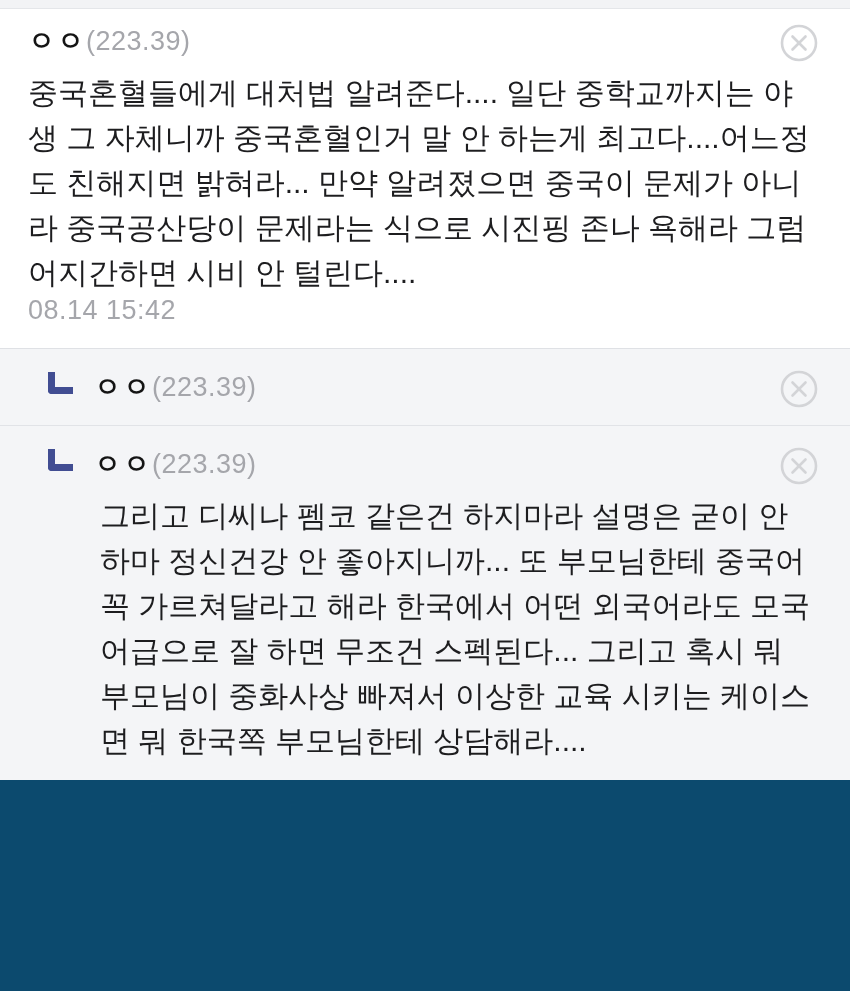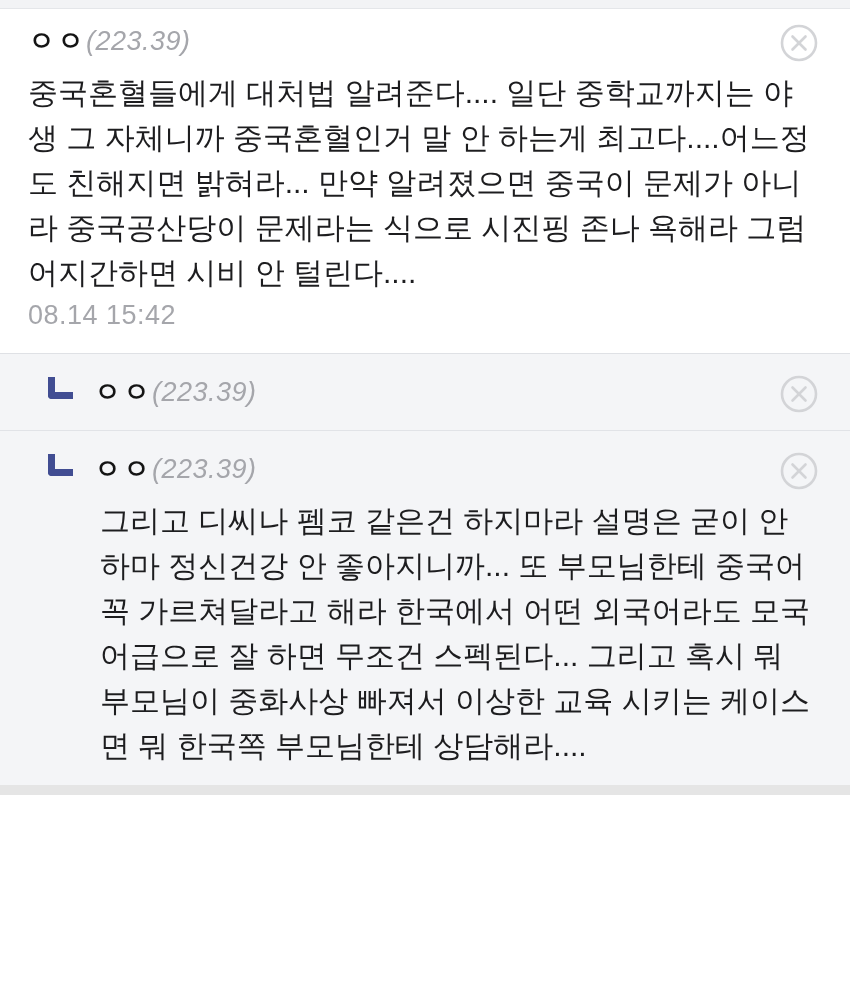--- a/index.html
+++ b/index.html
@@ -3,23 +3,23 @@
 <meta charset="utf-8">
 <style>
   html, body { margin: 0; padding: 0; }
   body {
     width: 850px;
     font-family: "Liberation Sans", "DejaVu Sans", sans-serif;
     background: #ffffff;
   }
   .screen {
     width: 850px;
-    height: 795px;
+    height: 991px;
     overflow: hidden;
-    background: #e5e5e5;
+    background: #0c4a6e;
     position: relative;
   }
   .top-strip {
     height: 8px;
     background: #f2f3f5;
     border-bottom: 1px solid #e4e6e9;
   }
   .comment { box-sizing: border-box; }
   .comment.parent {
     background: #ffffff;
@@ -39,21 +39,20 @@
     font-weight: 700;
     font-size: 27px;
     color: #141414;
     letter-spacing: 2px;
   }
   .ip {
     font-size: 27px;
     color: #a5a6ab;
     font-weight: 400;
     letter-spacing: 0.5px;
-    font-style: italic;
   }
   .close-btn {
     background: none;
     border: none;
     padding: 0;
     margin: 2px 4px 0 0;
     width: 38px;
     height: 38px;
     cursor: pointer;
     flex: 0 0 auto;
@@ -62,21 +61,20 @@
   .body-text {
     margin: 8px 8px 0 0;
     font-size: 30px;
     line-height: 45px;
     color: #1d1d1f;
     word-break: break-all;
     white-space: normal;
   }
   .when {
     display: block;
-    margin-top: 5px;
     font-size: 27px;
     color: #a5a6ab;
     letter-spacing: 0.5px;
   }
   .replies {
     background: #f4f5f7;
     border-top: 1px solid #dfe1e5;
   }
   .comment.reply {
     padding: 19px 28px 17px 48px;

